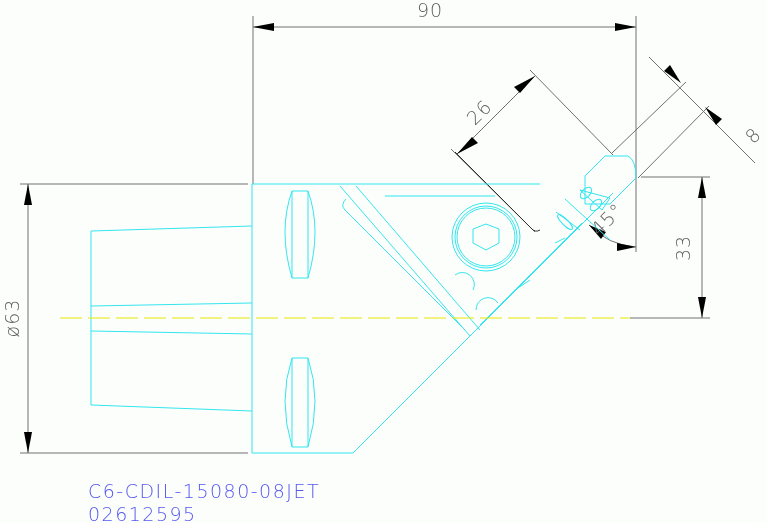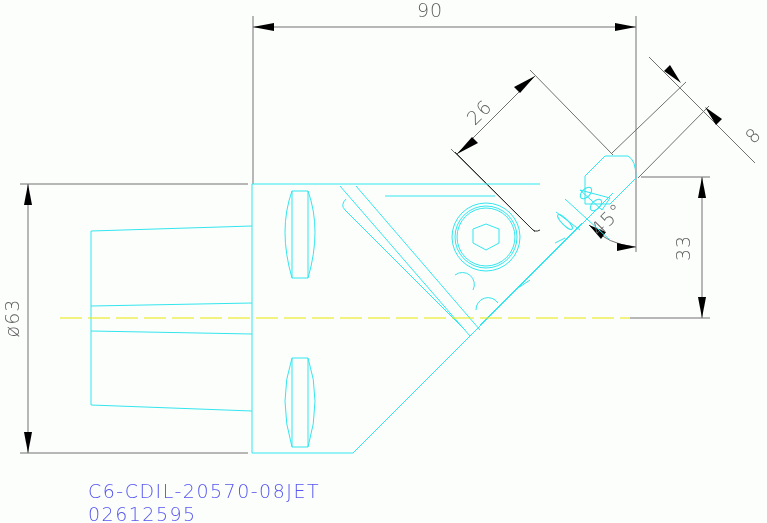--- a/index.html
+++ b/index.html
@@ -131,15 +131,15 @@
       <ellipse class="part-line" cx="565" cy="222" rx="3" ry="10" transform="rotate(-45 565 222)"></ellipse>
       <line class="part-line" x1="515" y1="290" x2="530" y2="280"></line>
       <line class="part-line" x1="555" y1="243" x2="565" y2="238"></line>
     </g>
   </g>
 
   <line class="center-line" x1="60" y1="318" x2="630" y2="318" stroke-dasharray="22,6"></line>
 </svg>
 
 <div class="title-block">
-  <div>C6-CDIL-20570-08JET</div>
+  <div>C6-CDIL-15080-08JET</div>
   <div>02612595</div>
 </div>
 
 </body></html>

